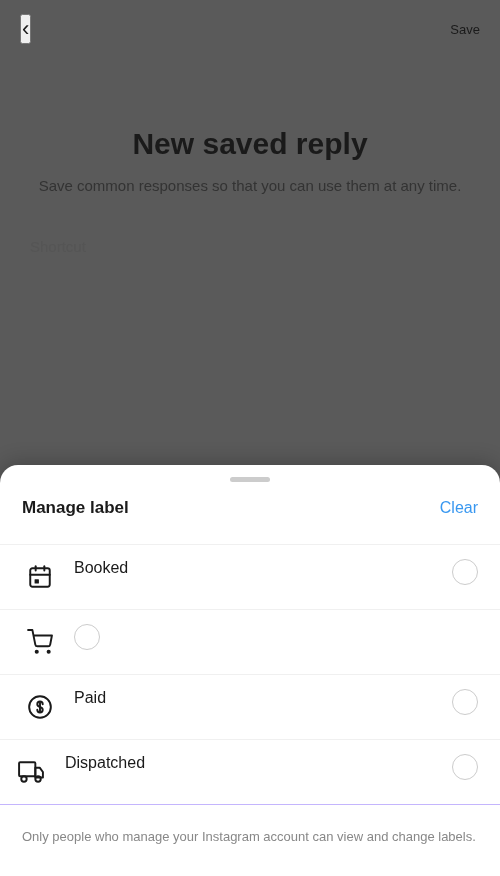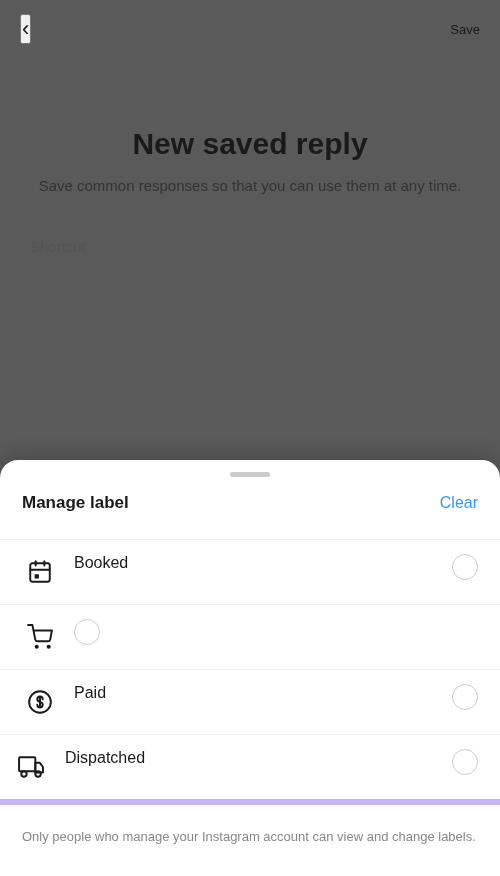--- a/index.html
+++ b/index.html
@@ -129,21 +129,21 @@
 
     .label-item {
       display: flex;
       align-items: flex-start;
       padding: 14px 22px;
       border-top: 1px solid #f0f0f0;
       cursor: pointer;
     }
 
     .label-item:last-child {
-      border-bottom: 6px solid #c4b5fd;
+      border-bottom: 1px solid #c4b5fd;
       padding-left: 13px;
     }
 
     .item-icon {
       width: 36px;
       height: 36px;
       display: flex;
       align-items: center;
       justify-content: center;
       margin-right: 16px;

